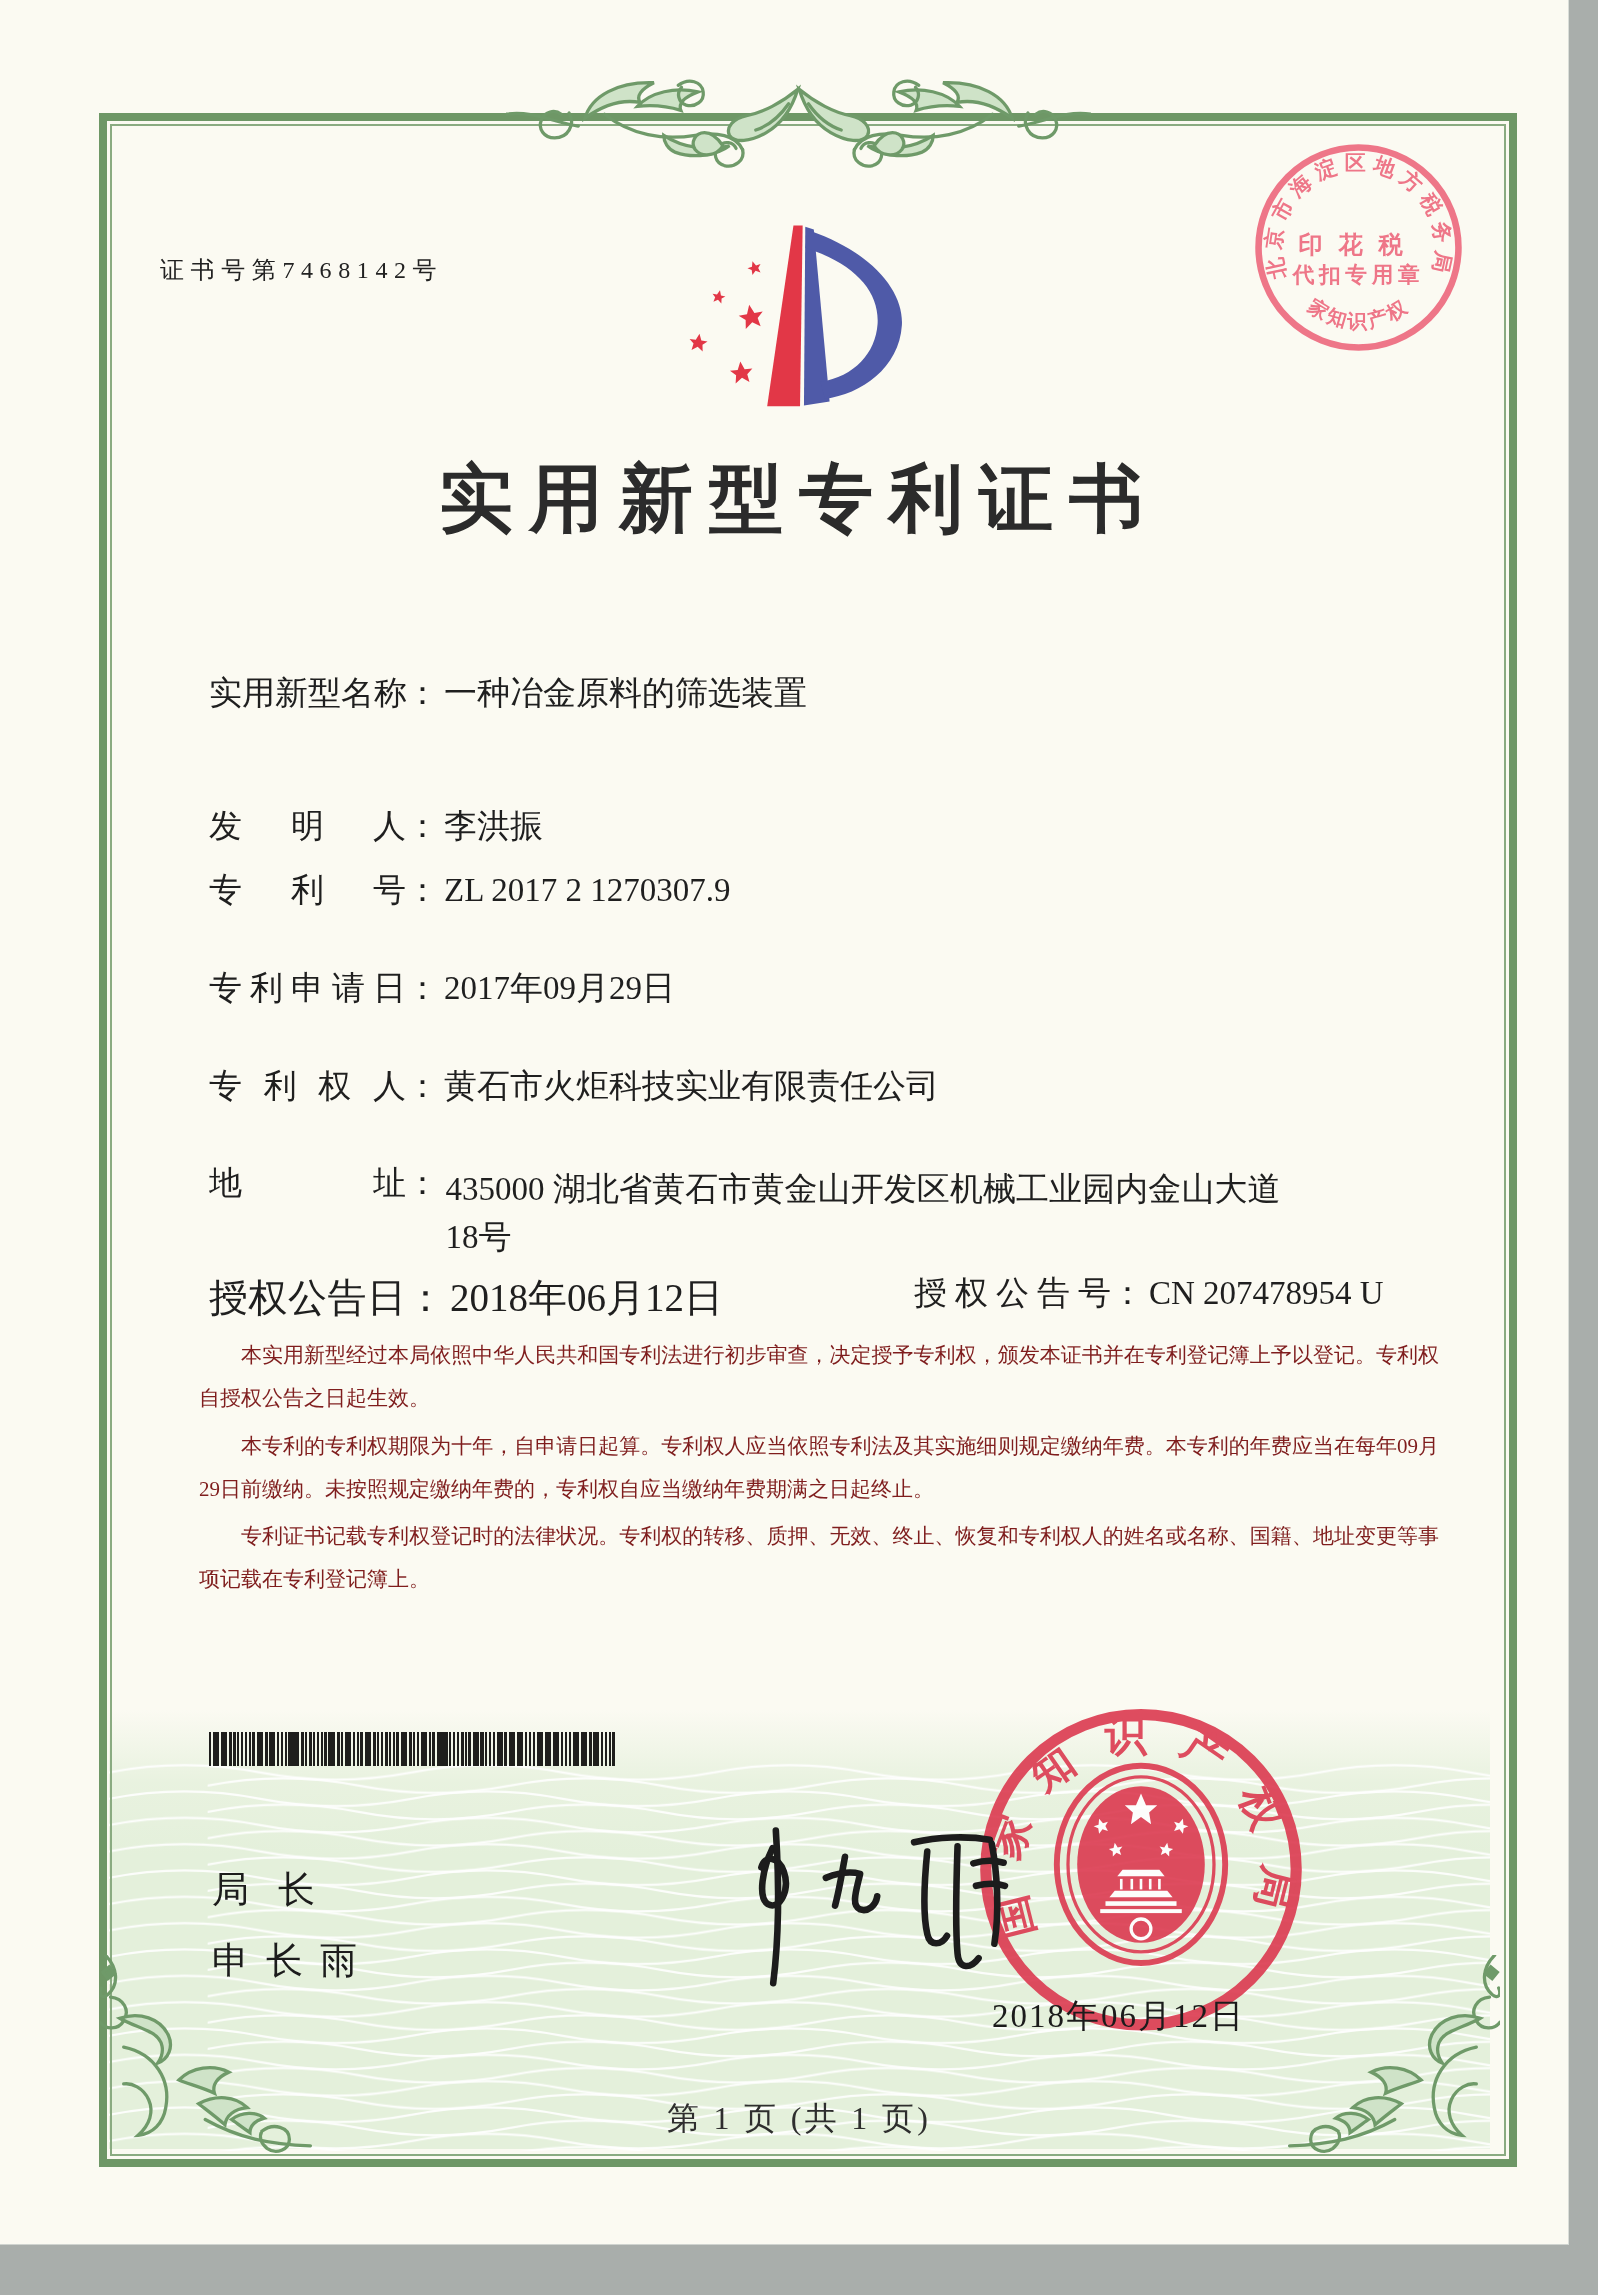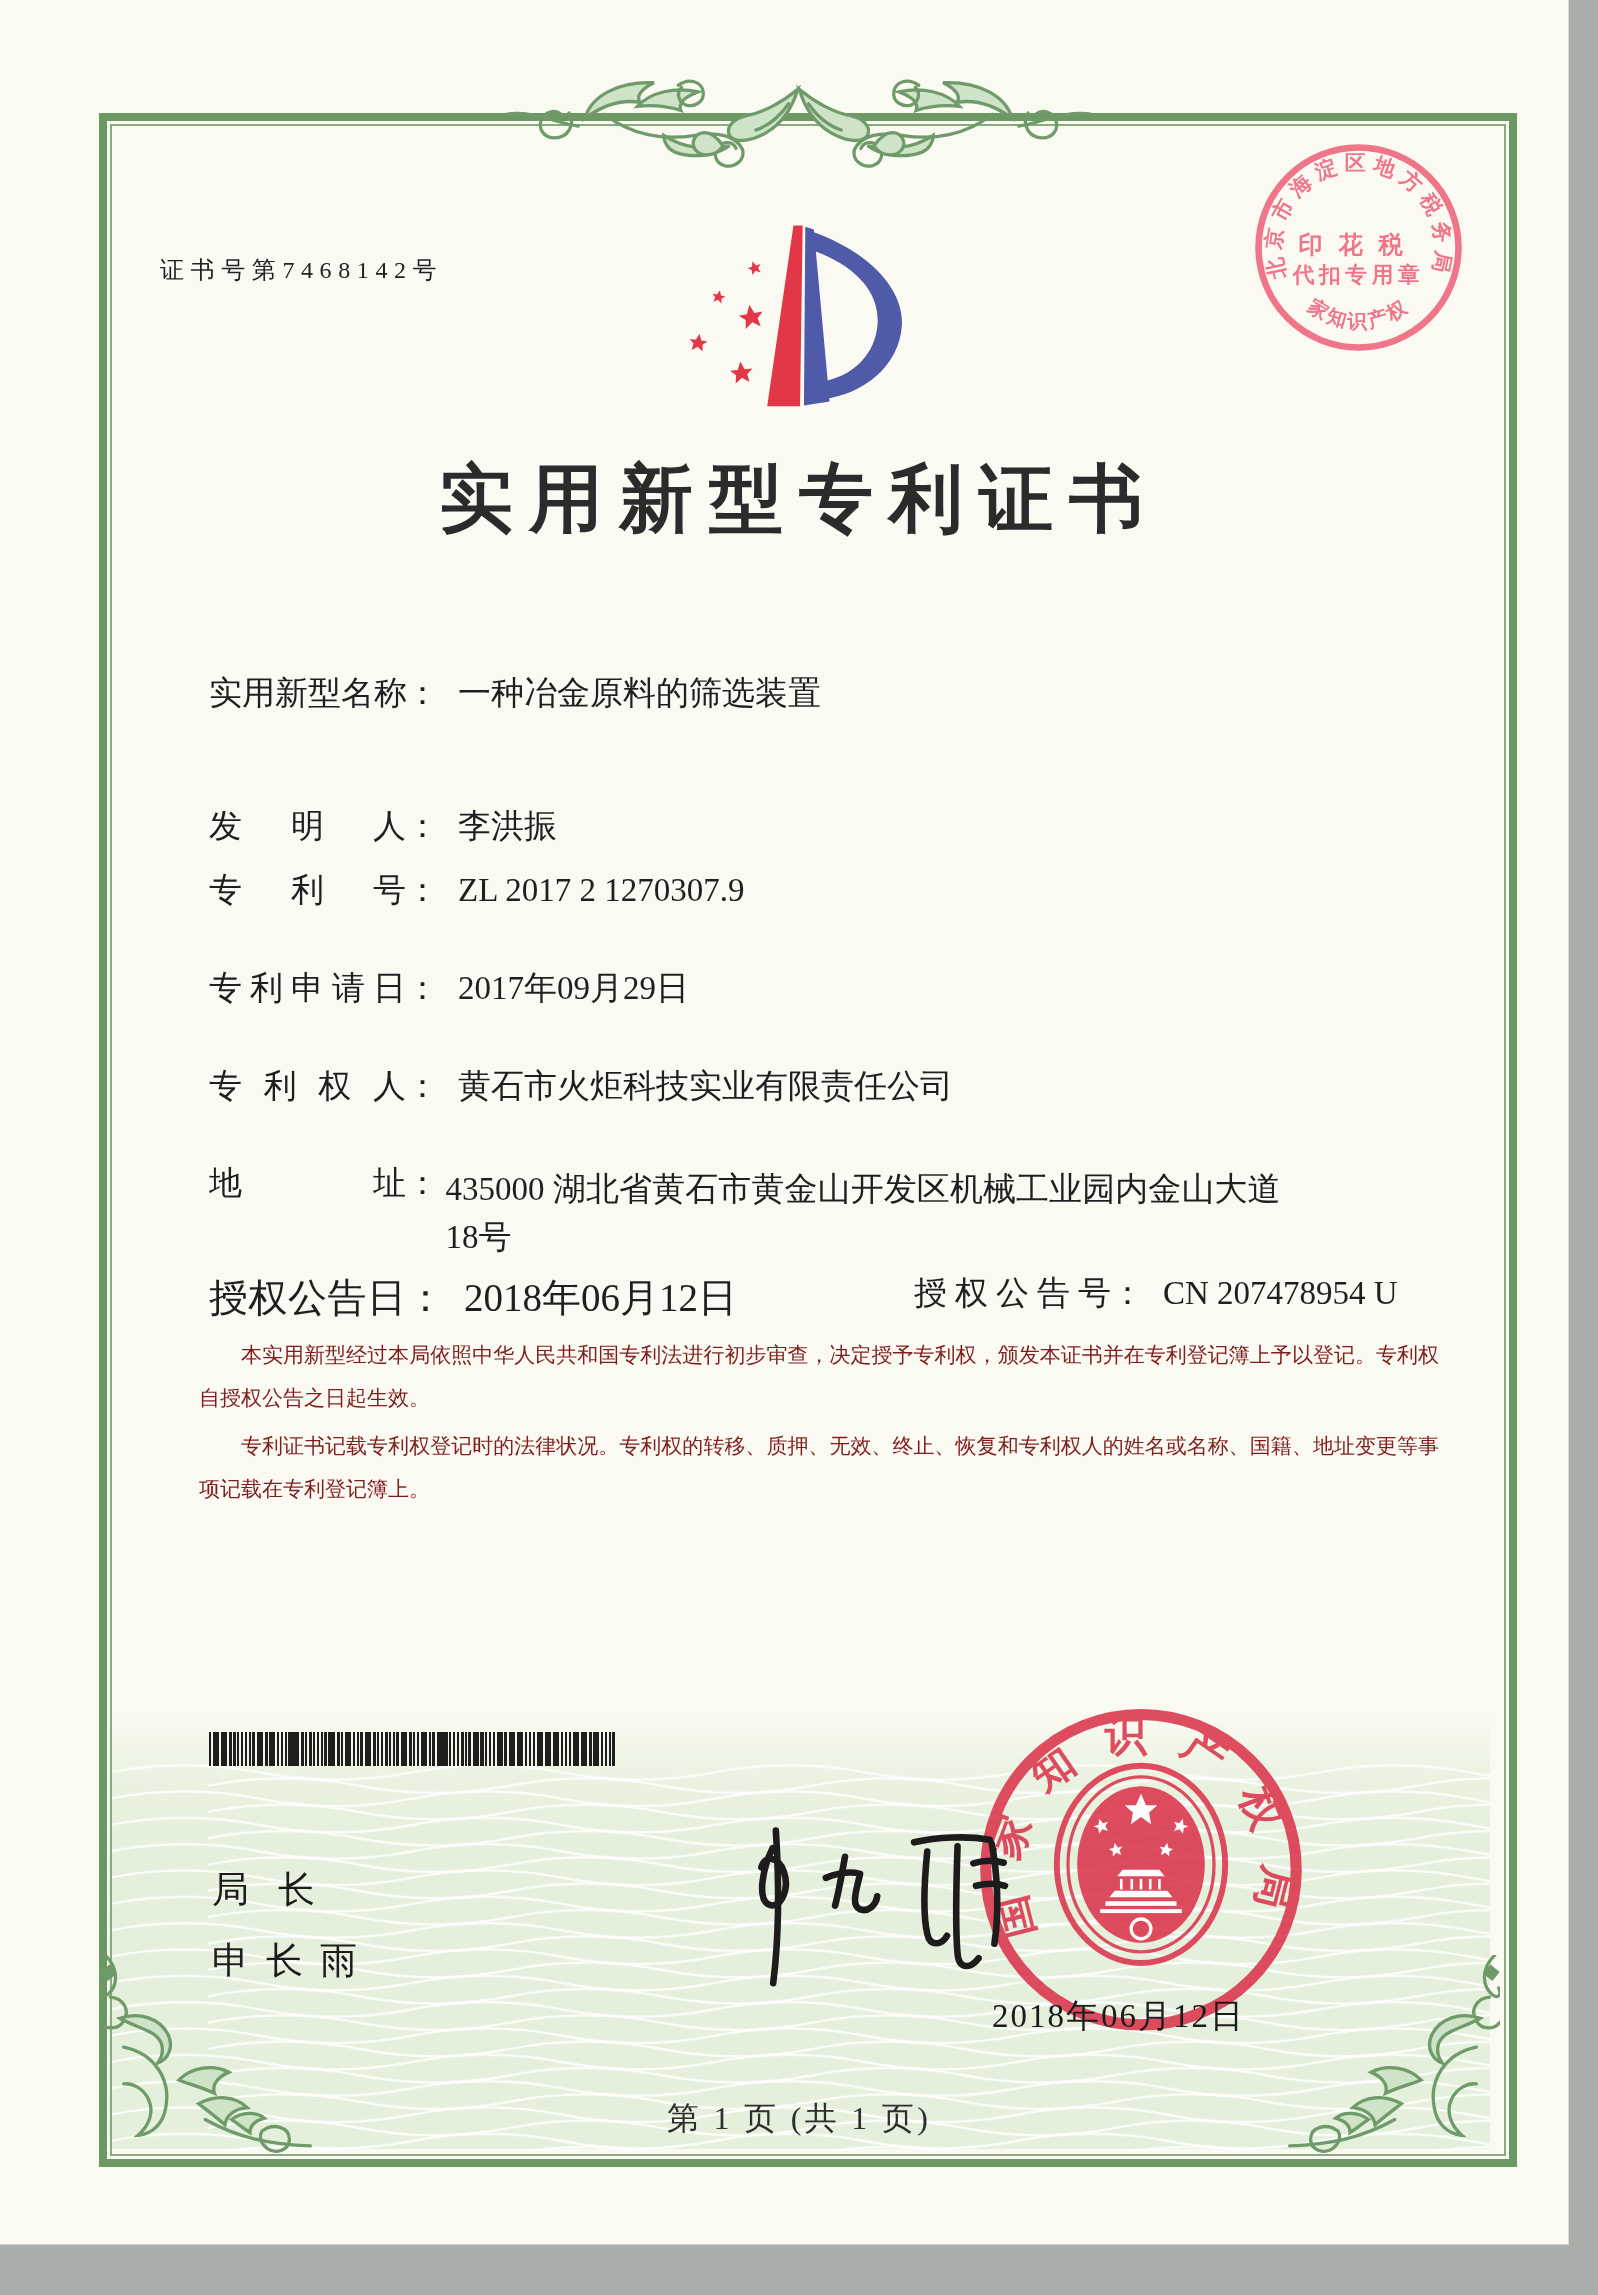--- a/index.html
+++ b/index.html
@@ -15,21 +15,21 @@
   .green-band{position:absolute;left:109px;top:1710px;width:1381px;height:439px;z-index:1;
               background:linear-gradient(180deg,rgba(228,240,219,0) 0,rgba(228,240,219,.8) 72px,#e4f0db 145px);}
   .green-band svg{position:absolute;left:0;top:46px;}
   
   .abs{position:absolute;line-height:1;white-space:nowrap;}
   .cert-no{left:160px;top:258px;font-size:24px;letter-spacing:6.6px;color:#222;}
   .title{left:50%;transform:translateX(-50%);top:462px;font-size:74px;font-weight:bold;
          letter-spacing:16px;color:#2b2b2b;}
   .frow{position:absolute;left:209px;font-size:33px;line-height:1.15;white-space:nowrap;z-index:2;}
   .lbl{display:inline-block;width:197px;text-align:justify;text-align-last:justify;}
-  .val{margin-left:19px;}
+  .val{margin-left:5px;}
   .val-wrap{display:inline-block;margin-left:6.6px;width:835px;white-space:normal;
             line-height:48px;vertical-align:top;text-align:justify;}
   .grant-left{position:absolute;left:209px;top:1271px;font-size:39px;white-space:nowrap;z-index:2;}
   .grant-right{position:absolute;left:914px;top:1271px;font-size:33px;white-space:nowrap;z-index:2;}
   .body-text{position:absolute;left:199px;top:1334px;width:1240px;font-size:21px;line-height:43px;
              text-align:justify;color:#7f1d1d;z-index:2;}
   .body-text p{margin:0 0 4.6px 0;text-indent:2em;}
   .barcode{position:absolute;left:209px;top:1732px;width:406px;height:34px;z-index:2;
     background-image:
       repeating-linear-gradient(90deg,#1e1e1c 0 2px,transparent 2px 4px),
@@ -176,20 +176,21 @@
 
   <div class="grant-left">
     <span class="lbl">授权公告日</span><span>：</span><span class="val">2018年06月12日</span>
   </div>
   <div class="grant-right">
     <span class="lbl">授权公告号</span><span>：</span><span class="val">CN 207478954 U</span>
   </div>
 
   <div class="body-text">
     <p>本实用新型经过本局依照中华人民共和国专利法进行初步审查，决定授予专利权，颁发本证书并在专利登记簿上予以登记。专利权自授权公告之日起生效。</p>
+    <p>本专利的专利权期限为十年，自申请日起算。专利权人应当依照专利法及其实施细则规定缴纳年费。本专利的年费应当在每年09月29日前缴纳。未按照规定缴纳年费的，专利权自应当缴纳年费期满之日起终止。</p>
     <p>专利证书记载专利权登记时的法律状况。专利权的转移、质押、无效、终止、恢复和专利权人的姓名或名称、国籍、地址变更等事项记载在专利登记簿上。</p>
   </div>
 
   <div class="barcode"></div>
 
   <div class="abs director-title">局长</div>
   <div class="abs director-name">申长雨</div>
 
   <svg class="svg-abs sig-svg" style="left:710px;top:1812px" width="316" height="191" viewBox="0 0 480 290">
     <g stroke="#1c1c1c" stroke-width="10" fill="none" stroke-linecap="round" stroke-linejoin="round">

